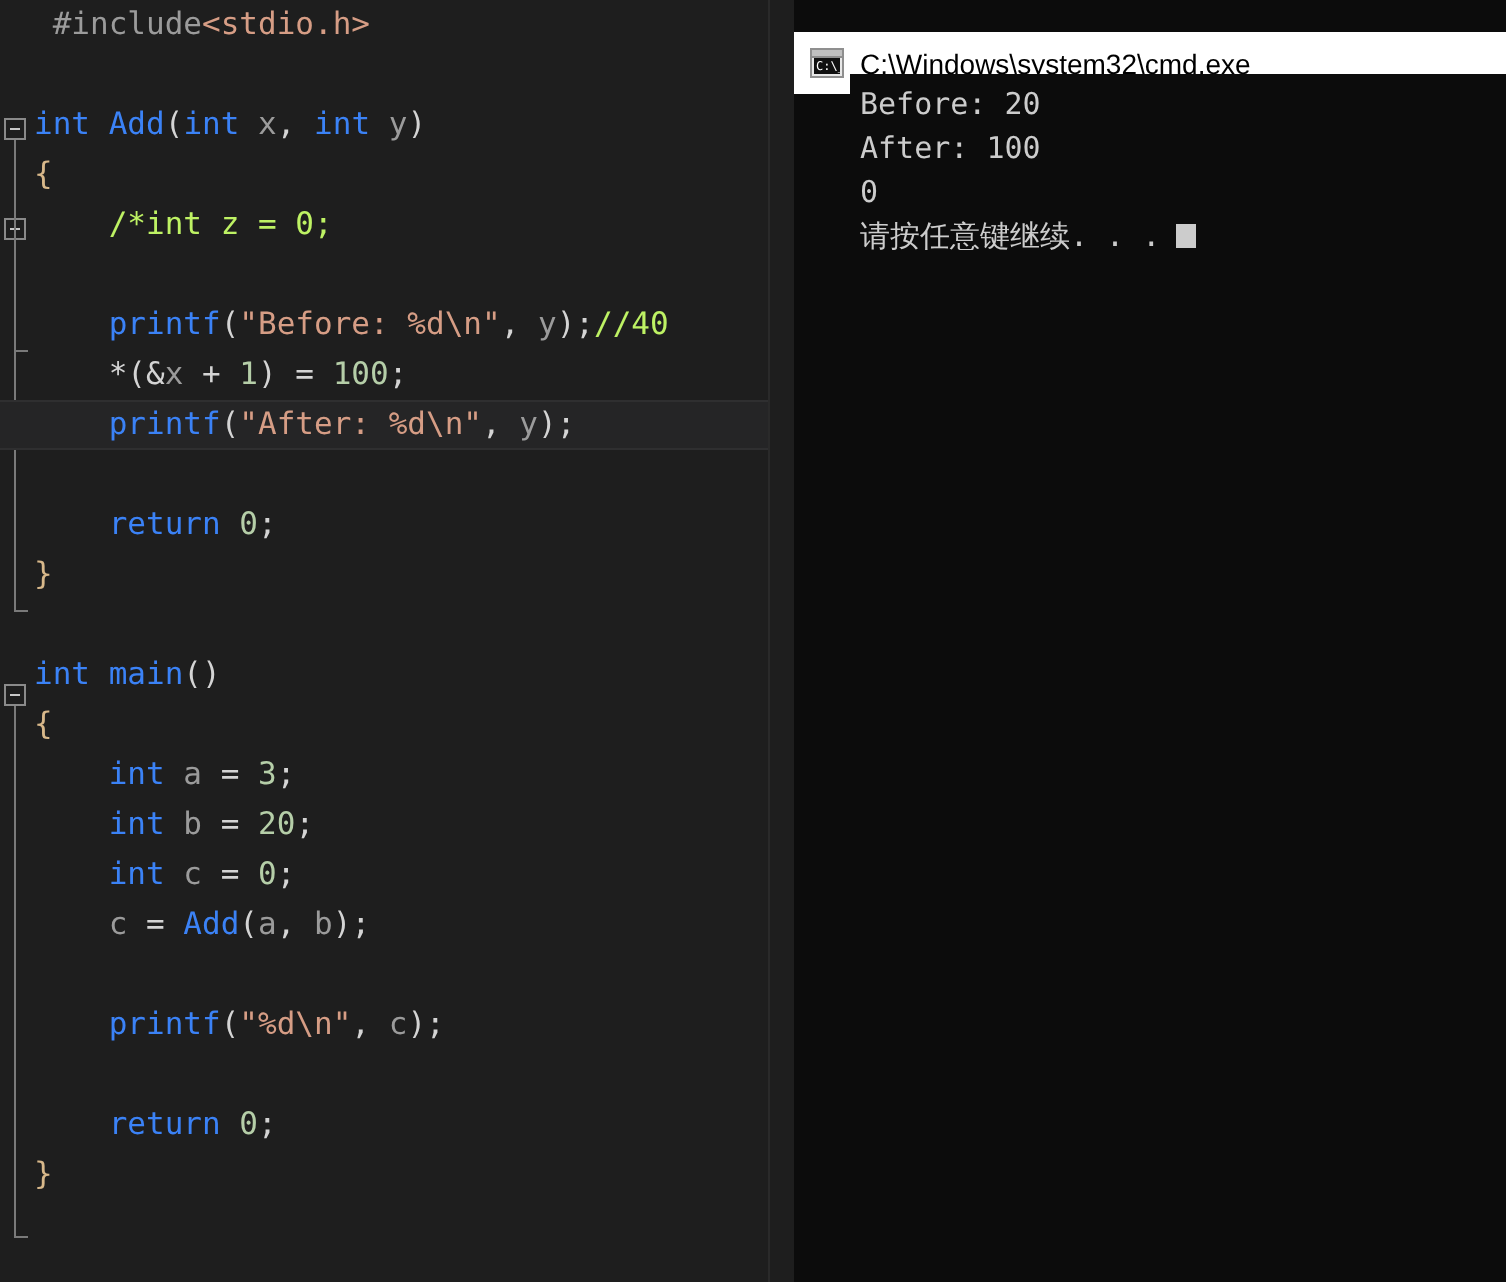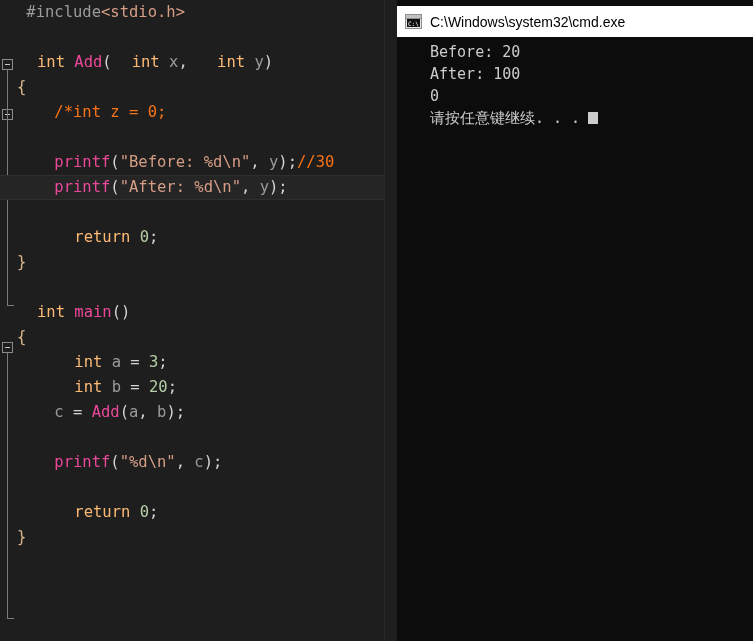--- a/index.html
+++ b/index.html
@@ -64,28 +64,28 @@
     box-sizing: border-box;
     letter-spacing: 0px;
   }
   .line.current {
     background: #252526;
     box-shadow: inset 0 1px 0 #2f2f30, inset 0 -1px 0 #2f2f30;
   }
 
   
   .t-plain   { color: #d4d4d4; }
-  .t-kw      { color: #fdba74; margin-left: 20px; }
+  .t-kw      { color: #3b82f6; }
   .t-ident   { color: #9b9b9b; }
   .t-str     { color: #d69d85; }
   .t-num     { color: #b5cea8; }
-  .t-comment { color: #f97316; }
+  .t-comment { color: #bef264; }
   .t-punct   { color: #d4d4d4; }
   .t-brace   { color: #d8b88a; }
-  .t-func    { color: #ec4899; text-align: center; }
+  .t-func    { color: #3b82f6; text-align: center; }
 
   
   .fold-box {
     position: absolute;
     width: 11px;
     height: 11px;
     border: 1px solid #8a8a8a;
     background: #1e1e1e;
     left: 2px;
     box-sizing: border-box;
@@ -126,20 +126,21 @@
     height: 6px;
     background: #0c0c0c;
   }
   .console-titlebar {
     height: 31px;
     background: #ffffff;
     display: flex;
     align-items: center;
     padding-left: 8px;
     box-sizing: border-box;
+    margin-top: 10px;
   }
   .cmd-icon {
     width: 17px;
     height: 15px;
     position: relative;
     flex: 0 0 auto;
     margin-right: 8px;
     background: #e8e8e8;
     border: 1px solid #8f8f8f;
     box-sizing: border-box;
@@ -215,30 +216,32 @@
         <div class="guide-end" style="top: 305px;"></div>
         <div class="guide-end" style="top: 618px;"></div>
       </div>
     <div class="code-area" id="code-area">
         <div class="line"><span class="t-plain"> </span><span class="t-ident">#include</span><span class="t-str">&lt;stdio.h&gt;</span></div>
         <div class="line">&nbsp;</div>
         <div class="line"><span class="t-kw">int</span><span class="t-plain"> </span><span class="t-func">Add</span><span class="t-punct">(</span><span class="t-kw">int</span><span class="t-plain"> </span><span class="t-ident">x</span><span class="t-punct">, </span><span class="t-kw">int</span><span class="t-plain"> </span><span class="t-ident">y</span><span class="t-punct">)</span></div>
         <div class="line"><span class="t-brace">{</span></div>
         <div class="line"><span class="t-plain">    </span><span class="t-comment">/*int z = 0;</span></div>
         <div class="line"><span class="t-plain">    </span></div>
-        <div class="line"><span class="t-plain">    </span><span class="t-func">printf</span><span class="t-punct">(</span><span class="t-str">"Before: %d\n"</span><span class="t-punct">, </span><span class="t-ident">y</span><span class="t-punct">);</span><span class="t-comment">//30</span></div>
+        <div class="line"><span class="t-plain">    </span><span class="t-func">printf</span><span class="t-punct">(</span><span class="t-str">"Before: %d\n"</span><span class="t-punct">, </span><span class="t-ident">y</span><span class="t-punct">);</span><span class="t-comment">//40</span></div>
+        <div class="line"><span class="t-plain">    </span><span class="t-punct">*(&amp;</span><span class="t-ident">x</span><span class="t-punct"> + </span><span class="t-num">1</span><span class="t-punct">) = </span><span class="t-num">100</span><span class="t-punct">;</span></div>
         <div class="line current"><span class="t-plain">    </span><span class="t-func">printf</span><span class="t-punct">(</span><span class="t-str">"After: %d\n"</span><span class="t-punct">, </span><span class="t-ident">y</span><span class="t-punct">);</span></div>
         <div class="line">&nbsp;</div>
         <div class="line"><span class="t-plain">    </span><span class="t-kw">return</span><span class="t-plain"> </span><span class="t-num">0</span><span class="t-punct">;</span></div>
         <div class="line"><span class="t-brace">}</span></div>
         <div class="line">&nbsp;</div>
         <div class="line"><span class="t-kw">int</span><span class="t-plain"> </span><span class="t-func">main</span><span class="t-punct">()</span></div>
         <div class="line"><span class="t-brace">{</span></div>
         <div class="line"><span class="t-plain">    </span><span class="t-kw">int</span><span class="t-plain"> </span><span class="t-ident">a</span><span class="t-punct"> = </span><span class="t-num">3</span><span class="t-punct">;</span></div>
         <div class="line"><span class="t-plain">    </span><span class="t-kw">int</span><span class="t-plain"> </span><span class="t-ident">b</span><span class="t-punct"> = </span><span class="t-num">20</span><span class="t-punct">;</span></div>
+        <div class="line"><span class="t-plain">    </span><span class="t-kw">int</span><span class="t-plain"> </span><span class="t-ident">c</span><span class="t-punct"> = </span><span class="t-num">0</span><span class="t-punct">;</span></div>
         <div class="line"><span class="t-plain">    </span><span class="t-ident">c</span><span class="t-punct"> = </span><span class="t-func">Add</span><span class="t-punct">(</span><span class="t-ident">a</span><span class="t-punct">, </span><span class="t-ident">b</span><span class="t-punct">);</span></div>
         <div class="line">&nbsp;</div>
         <div class="line"><span class="t-plain">    </span><span class="t-func">printf</span><span class="t-punct">(</span><span class="t-str">"%d\n"</span><span class="t-punct">, </span><span class="t-ident">c</span><span class="t-punct">);</span></div>
         <div class="line">&nbsp;</div>
         <div class="line"><span class="t-plain">    </span><span class="t-kw">return</span><span class="t-plain"> </span><span class="t-num">0</span><span class="t-punct">;</span></div>
         <div class="line"><span class="t-brace">}</span></div>
       </div>
     <div class="editor-right-strip"></div>
   </div>
 

